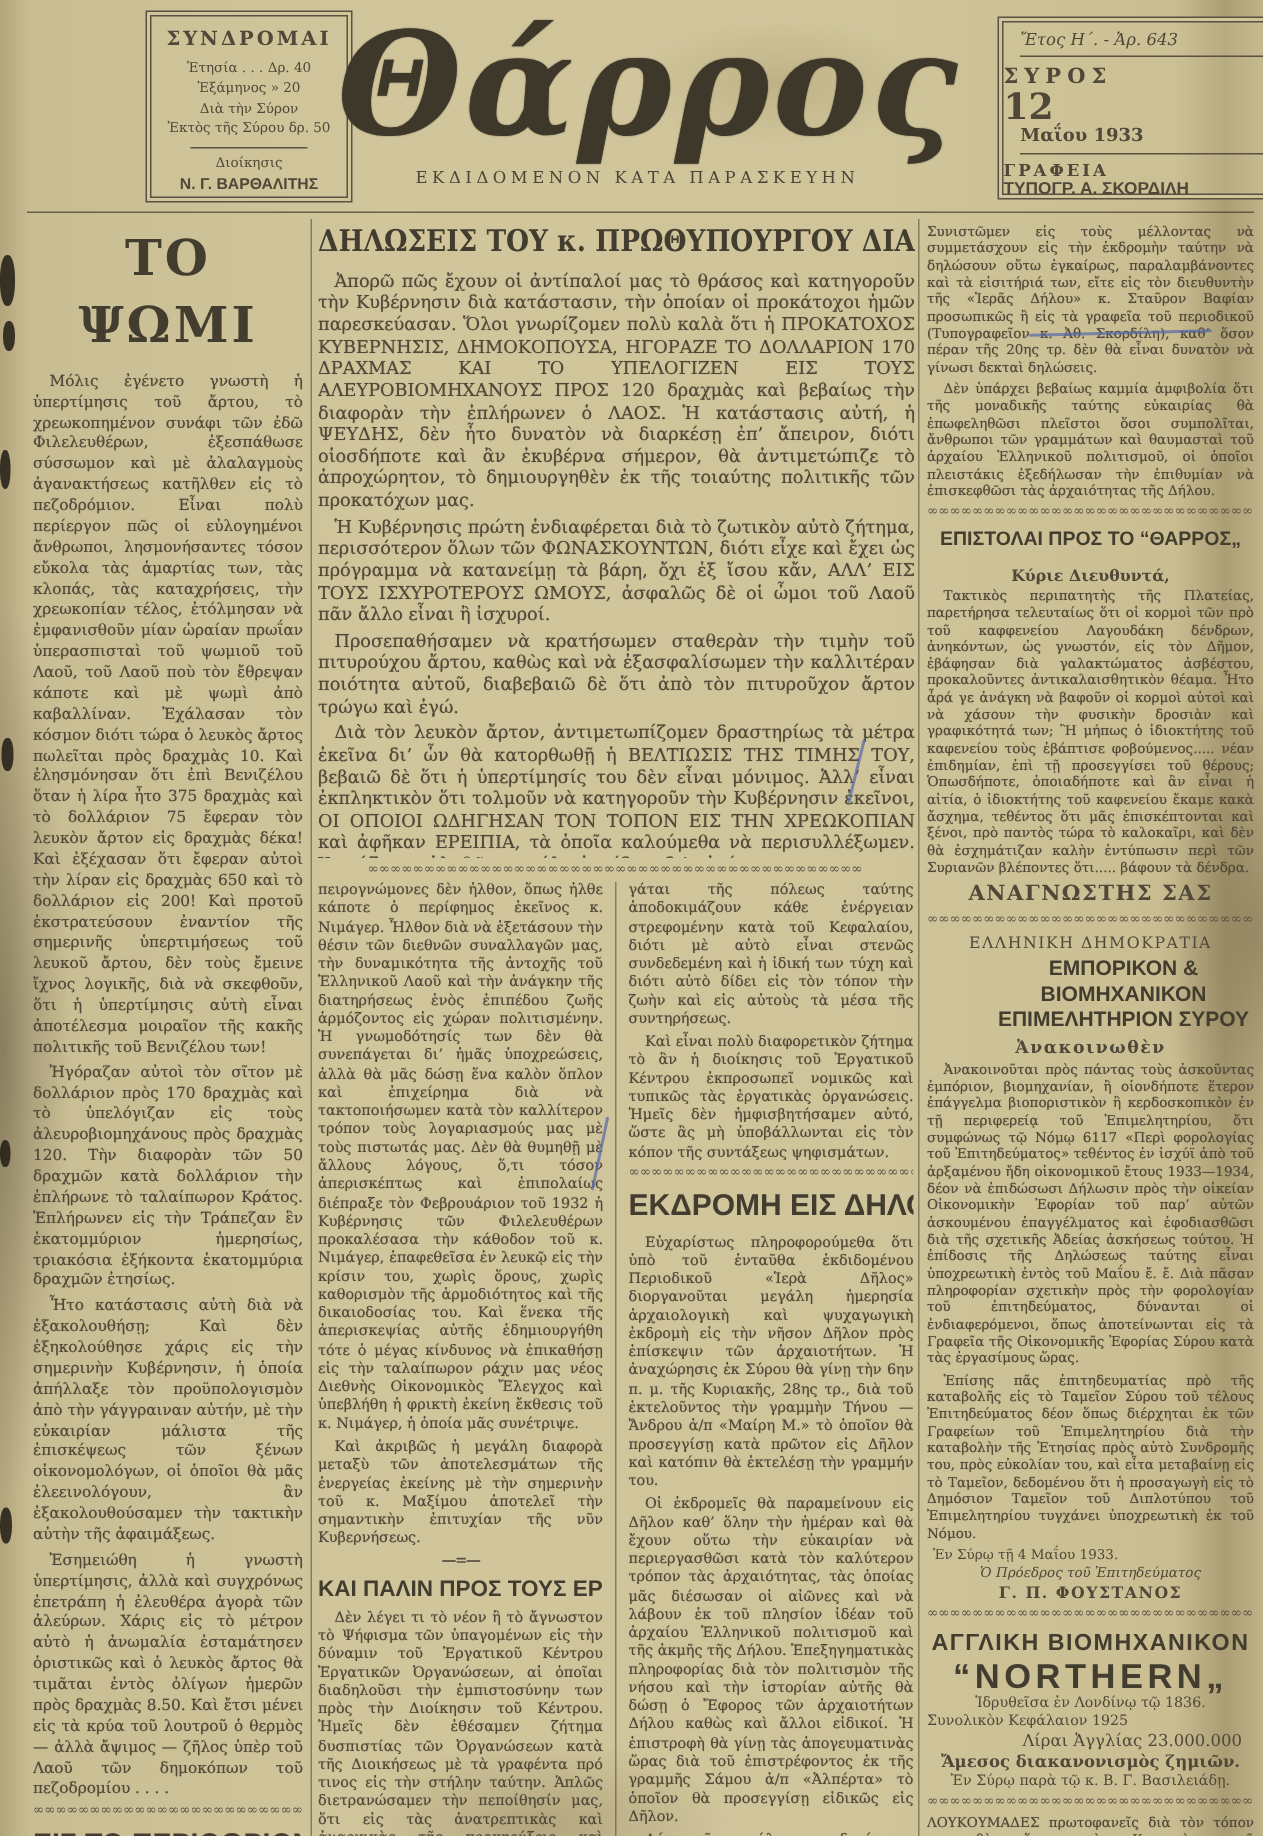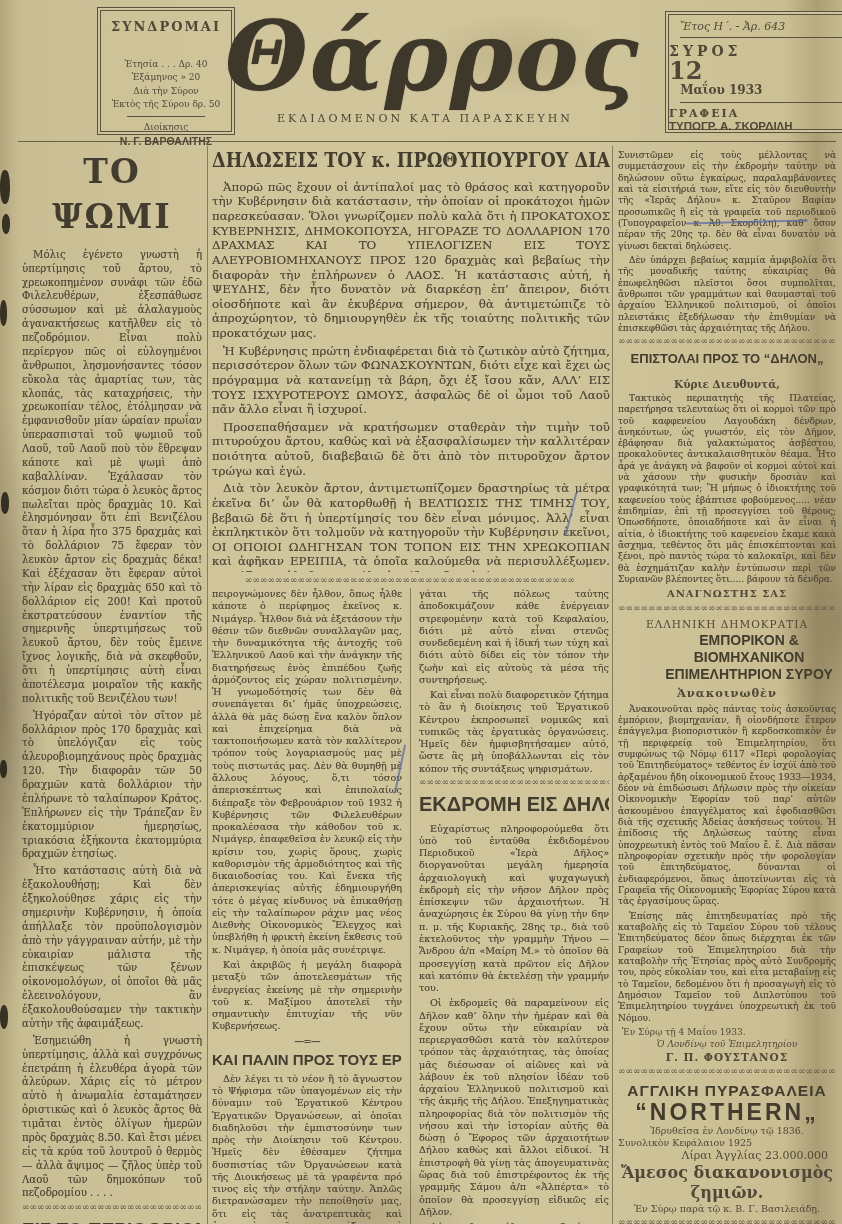--- a/index.html
+++ b/index.html
@@ -13,21 +13,21 @@
       linear-gradient(90deg,#b3a67d 0%,#c9bd93 2.5%,#d1c59c 30%,#cfc49a 70%,#cabd92 93%,#ab9e74 97%,#c0b389 100%);
     font-family:"DejaVu Serif", serif;color:#504838;
   }
   .abs{position:absolute;}
   .col{position:absolute;text-align:justify;overflow:hidden;}
   .col p{margin:0 0 3px 0;text-indent:11px;text-shadow:0 0 .6px rgba(80,72,56,.55);}
   p.noindent{text-indent:0;}
   
   .frame{border:1px solid #5a5142;box-shadow:0 0 0 2px rgba(209,197,156,1),0 0 0 3px #5a5142;background:rgba(209,197,156,.35);}
   #subbox{left:100px;top:10px;width:132px;height:122px;text-align:center;font-size:9px;line-height:1.5;padding-top:6px;box-sizing:border-box;}
-  .sb-title{font-size:13px;font-weight:bold;letter-spacing:2px;margin-bottom:21px;}
+  .sb-title{font-size:13px;font-weight:bold;letter-spacing:2px;margin-bottom:3px;}
   .sb-rule{width:60%;margin:4px auto;border-top:1px solid #5a5142;}
   .sb-dirname{font-family:"Liberation Sans",sans-serif;font-weight:bold;font-size:10.5px;}
   #np-title{left:225px;top:2px;width:400px;text-align:center;font-size:95px;line-height:110px;font-style:italic;font-weight:bold;color:#3e382b;letter-spacing:2px;text-shadow:0 0 1px rgba(62,56,43,.8);}
   #np-subtitle{left:240px;top:112px;width:370px;text-align:center;font-size:11px;letter-spacing:3px;color:#4c4435;}
   #issuebox{left:668px;top:14px;width:188px;height:116px;text-align:left;box-sizing:border-box;padding-top:5px;}
   .ib-edition{font-style:italic;font-size:11px;border-bottom:1px solid #5a5142;width:88%;margin:0 auto 5px auto;padding-bottom:4px;}
   .ib-city{font-size:14px;font-weight:bold;letter-spacing:4px;}
   .ib-day{font-size:24px;font-weight:bold;line-height:24px;}
   .ib-month{font-size:12px;font-weight:bold;border-bottom:1px solid #5a5142;width:88%;margin:0 auto 4px auto;padding-bottom:5px;}
   .ib-office1{font-size:11px;font-weight:bold;letter-spacing:2px;}
@@ -41,32 +41,32 @@
   .mini-rule{text-align:center;font-weight:bold;letter-spacing:-1px;height:12px;line-height:10px;color:#5a5142;}
   .mini-rule::before{content:"—=—";font-size:10px;}
   
   .h-psomi{font-size:33px;font-weight:bold;text-align:center;margin:0 0 8px 0;letter-spacing:2px;color:#433d2f;}
   .h-main{font-size:20px;font-weight:bold;white-space:nowrap;transform:scaleX(.88);transform-origin:left center;margin:0 0 7px 0;color:#433d2f;}
   .h-mid{font-family:"Liberation Sans",sans-serif;font-size:15px;font-weight:bold;text-align:center;margin:2px 0 4px 0;white-space:nowrap;color:#433d2f;}
   .h-ekdromi{font-family:"Liberation Sans",sans-serif;font-size:20px;font-weight:bold;text-align:center;margin:2px 0 5px 0;white-space:nowrap;color:#433d2f;}
   .h-perith{font-family:"Liberation Sans",sans-serif;font-size:19px;font-weight:bold;text-align:left;margin:2px 0 4px 0;white-space:nowrap;color:#433d2f;}
   .h-letters{font-family:"Liberation Sans",sans-serif;font-size:13px;font-weight:bold;text-align:center;margin:2px 0 3px 0;white-space:nowrap;color:#433d2f;}
   .salut{font-weight:bold;font-size:10.5px;text-align:center;margin:10px 0 2px 0;}
-  .sig{text-align:center;font-weight:bold;font-size:10px;letter-spacing:1px;margin:1px 0 2px 0;}
+  .sig{text-align:center;font-weight:bold;font-size:14px;letter-spacing:1px;margin:1px 0 2px 0;}
   .gov{font-size:10.5px;text-align:center;letter-spacing:1px;margin:2px 0 1px 0;}
   .chmb{font-family:"Liberation Sans",sans-serif;font-size:14px;font-weight:bold;text-align:center;line-height:17px;color:#433d2f;margin-left:44px;}
   .annhead{font-size:11.5px;font-weight:bold;text-align:center;letter-spacing:1px;margin:3px 0 3px 0;}
   .dateline{font-size:9px;margin:2px 0 1px 4px;}
   .pres1{font-style:italic;font-size:9px;text-align:center;}
   .pres2{font-weight:bold;font-size:10.5px;text-align:center;letter-spacing:1px;}
   .ad1-title{font-family:"Liberation Sans",sans-serif;font-size:15.5px;font-weight:bold;text-align:center;letter-spacing:1px;color:#433d2f;margin-top:2px;}
   .ad1-brand{font-family:"Liberation Sans",sans-serif;font-size:23px;font-weight:bold;text-align:center;letter-spacing:3px;color:#433d2f;line-height:25px;}
   .ad1-line{font-size:9.5px;text-align:center;}
   .ad1-cap2{font-size:11px;text-align:right;padding-right:8px;}
-  .ad1-claims{font-size:16px;font-weight:bold;text-align:center;}
+  .ad1-claims{font-size:11px;font-weight:bold;text-align:center;}
   .ad2{font-size:9px;}
   
   .pen{position:absolute;background:#5568a8;opacity:.7;border-radius:2px;}
   
   .blob{position:absolute;background:#201c14;opacity:.85;border-radius:45%;}
 </style>
 </head>
 <body>
 
 <div id="page">
@@ -135,37 +135,37 @@
     <h2 class="h-ekdromi">ΕΚΔΡΟΜΗ ΕΙΣ ΔΗΛΟΝ</h2>
     <p>Εὐχαρίστως πληροφορούμεθα ὅτι ὑπὸ τοῦ ἐνταῦθα ἐκδιδομένου Περιοδικοῦ «Ἱερὰ Δῆλος» διοργανοῦται μεγάλη ἡμερησία ἀρχαιολογικὴ καὶ ψυχαγωγικὴ ἐκδρομὴ εἰς τὴν νῆσον Δῆλον πρὸς ἐπίσκεψιν τῶν ἀρχαιοτήτων. Ἡ ἀναχώρησις ἐκ Σύρου θὰ γίνῃ τὴν 6ην π. μ. τῆς Κυριακῆς, 28ης τρ., διὰ τοῦ ἐκτελοῦντος τὴν γραμμὴν Τήνου — Ἄνδρου ἀ/π «Μαίρη Μ.» τὸ ὁποῖον θὰ προσεγγίσῃ κατὰ πρῶτον εἰς Δῆλον καὶ κατόπιν θὰ ἐκτελέσῃ τὴν γραμμήν του.</p>
     <p>Οἱ ἐκδρομεῖς θὰ παραμείνουν εἰς Δῆλον καθ’ ὅλην τὴν ἡμέραν καὶ θὰ ἔχουν οὕτω τὴν εὐκαιρίαν νὰ περιεργασθῶσι κατὰ τὸν καλύτερον τρόπον τὰς ἀρχαιότητας, τὰς ὁποίας μᾶς διέσωσαν οἱ αἰῶνες καὶ νὰ λάβουν ἐκ τοῦ πλησίον ἰδέαν τοῦ ἀρχαίου Ἑλληνικοῦ πολιτισμοῦ καὶ τῆς ἀκμῆς τῆς Δήλου. Ἐπεξηγηματικὰς πληροφορίας διὰ τὸν πολιτισμὸν τῆς νήσου καὶ τὴν ἱστορίαν αὐτῆς θὰ δώσῃ ὁ Ἔφορος τῶν ἀρχαιοτήτων Δήλου καθὼς καὶ ἄλλοι εἰδικοί. Ἡ ἐπιστροφὴ θὰ γίνῃ τὰς ἀπογευματινὰς ὥρας διὰ τοῦ ἐπιστρέφοντος ἐκ τῆς γραμμῆς Σάμου ἀ/π «Ἀλπέρτα» τὸ ὁποῖον θὰ προσεγγίσῃ εἰδικῶς εἰς Δῆλον.</p>
     <p>Λόγῳ τῆς μεγάλης σπουδαιότητος τῆς ἐκδρομῆς καὶ διὰ νὰ δυνηθοῦν νὰ λάβουν μέρος ὅσον τὸ δυνατὸν περισσότεροι συμπολῖται, αἱ τιμαὶ τῶν εἰσιτηρίων καθωρίσθησαν ἐπὶ τῶν χαμηλοτέρων δυνατῶν ἐπιπέδων· τῆς Γ´ θέσεως εἰς δρ. 70, τῆς Β´ εἰς δρ. 90 καὶ τῆς Α´ εἰς δρ. 100, μετ’ ἐπιστροφῆς, συμπεριλαμβανομένων καὶ τῶν λεμβουχικῶν τῆς Δήλου.</p>
   </div>
 
   <div id="col4" class="col" style="left:618px;top:150px;width:218px;height:1074px;font-size:9px;line-height:1.26;">
     <p class="noindent">Συνιστῶμεν εἰς τοὺς μέλλοντας νὰ συμμετάσχουν εἰς τὴν ἐκδρομὴν ταύτην νὰ δηλώσουν οὕτω ἐγκαίρως, παραλαμβάνοντες καὶ τὰ εἰσιτήριά των, εἴτε εἰς τὸν διευθυντὴν τῆς «Ἱερᾶς Δήλου» κ. Σταῦρον Βαφίαν προσωπικῶς ἢ εἰς τὰ γραφεῖα τοῦ περιοδικοῦ (Τυπογραφεῖον κ. Ἀθ. Σκορδίλη), καθ’ ὅσον πέραν τῆς 20ης τρ. δὲν θὰ εἶναι δυνατὸν νὰ γίνωσι δεκταὶ δηλώσεις.</p>
     <p>Δὲν ὑπάρχει βεβαίως καμμία ἀμφιβολία ὅτι τῆς μοναδικῆς ταύτης εὐκαιρίας θὰ ἐπωφεληθῶσι πλεῖστοι ὅσοι συμπολῖται, ἄνθρωποι τῶν γραμμάτων καὶ θαυμασταὶ τοῦ ἀρχαίου Ἑλληνικοῦ πολιτισμοῦ, οἱ ὁποῖοι πλειστάκις ἐξεδήλωσαν τὴν ἐπιθυμίαν νὰ ἐπισκεφθῶσι τὰς ἀρχαιότητας τῆς Δήλου.</p>
     <div class="chain"></div>
-    <h2 class="h-letters">ΕΠΙΣΤΟΛΑΙ ΠΡΟΣ ΤΟ “ΔΗΛΟΝ„</h2>
+    <h2 class="h-letters">ΕΠΙΣΤΟΛΑΙ ΠΡΟΣ ΤΟ “ΘΑΡΡΟΣ„</h2>
     <div class="salut">Κύριε Διευθυντά,</div>
     <p>Τακτικὸς περιπατητὴς τῆς Πλατείας, παρετήρησα τελευταίως ὅτι οἱ κορμοὶ τῶν πρὸ τοῦ καφφενείου Λαγουδάκη δένδρων, ἀνηκόντων, ὡς γνωστόν, εἰς τὸν Δῆμον, ἐβάφησαν διὰ γαλακτώματος ἀσβέστου, προκαλοῦντες ἀντικαλαισθητικὸν θέαμα. Ἦτο ἆρά γε ἀνάγκη νὰ βαφοῦν οἱ κορμοὶ αὐτοὶ καὶ νὰ χάσουν τὴν φυσικὴν δροσιὰν καὶ γραφικότητά των; Ἢ μήπως ὁ ἰδιοκτήτης τοῦ καφενείου τοὺς ἐβάπτισε φοβούμενος..... νέαν ἐπιδημίαν, ἐπὶ τῇ προσεγγίσει τοῦ θέρους; Ὁπωσδήποτε, ὁποιαδήποτε καὶ ἂν εἶναι ἡ αἰτία, ὁ ἰδιοκτήτης τοῦ καφενείου ἔκαμε κακὰ ἄσχημα, τεθέντος ὅτι μᾶς ἐπισκέπτονται καὶ ξένοι, πρὸ παντὸς τώρα τὸ καλοκαῖρι, καὶ δὲν θὰ ἐσχημάτιζαν καλὴν ἐντύπωσιν περὶ τῶν Συριανῶν βλέποντες ὅτι..... βάφουν τὰ δένδρα.</p>
     <div class="sig">ΑΝΑΓΝΩΣΤΗΣ ΣΑΣ</div>
     <div class="chain"></div>
     <div class="gov">ΕΛΛΗΝΙΚΗ ΔΗΜΟΚΡΑΤΙΑ</div>
     <div class="chmb">ΕΜΠΟΡΙΚΟΝ &amp; ΒΙΟΜΗΧΑΝΙΚΟΝ</div>
     <div class="chmb">ΕΠΙΜΕΛΗΤΗΡΙΟΝ ΣΥΡΟΥ</div>
     <div class="annhead">Ἀνακοινωθὲν</div>
     <p>Ἀνακοινοῦται πρὸς πάντας τοὺς ἀσκοῦντας ἐμπόριον, βιομηχανίαν, ἢ οἱονδήποτε ἕτερον ἐπάγγελμα βιοποριστικὸν ἢ κερδοσκοπικὸν ἐν τῇ περιφερείᾳ τοῦ Ἐπιμελητηρίου, ὅτι συμφώνως τῷ Νόμῳ 6117 «Περὶ φορολογίας τοῦ Ἐπιτηδεύματος» τεθέντος ἐν ἰσχύϊ ἀπὸ τοῦ ἀρξαμένου ἤδη οἰκονομικοῦ ἔτους 1933—1934, δέον νὰ ἐπιδώσωσι Δήλωσιν πρὸς τὴν οἰκείαν Οἰκονομικὴν Ἐφορίαν τοῦ παρ’ αὐτῶν ἀσκουμένου ἐπαγγέλματος καὶ ἐφοδιασθῶσι διὰ τῆς σχετικῆς Ἀδείας ἀσκήσεως τούτου. Ἡ ἐπίδοσις τῆς Δηλώσεως ταύτης εἶναι ὑποχρεωτικὴ ἐντὸς τοῦ Μαΐου ἔ. ἔ. Διὰ πᾶσαν πληροφορίαν σχετικὴν πρὸς τὴν φορολογίαν τοῦ ἐπιτηδεύματος, δύνανται οἱ ἐνδιαφερόμενοι, ὅπως ἀποτείνωνται εἰς τὰ Γραφεῖα τῆς Οἰκονομικῆς Ἐφορίας Σύρου κατὰ τὰς ἐργασίμους ὥρας.</p>
     <p>Ἐπίσης πᾶς ἐπιτηδευματίας πρὸ τῆς καταβολῆς εἰς τὸ Ταμεῖον Σύρου τοῦ τέλους Ἐπιτηδεύματος δέον ὅπως διέρχηται ἐκ τῶν Γραφείων τοῦ Ἐπιμελητηρίου διὰ τὴν καταβολὴν τῆς Ἐτησίας πρὸς αὐτὸ Συνδρομῆς του, πρὸς εὐκολίαν του, καὶ εἶτα μεταβαίνῃ εἰς τὸ Ταμεῖον, δεδομένου ὅτι ἡ προσαγωγὴ εἰς τὸ Δημόσιον Ταμεῖον τοῦ Διπλοτύπου τοῦ Ἐπιμελητηρίου τυγχάνει ὑποχρεωτικὴ ἐκ τοῦ Νόμου.</p>
     <div class="dateline">Ἐν Σύρῳ τῇ 4 Μαΐου 1933.</div>
-    <div class="pres1">Ὁ Λονδίνῳ τοῦ Ἐπιμελητηρίου</div>
+    <div class="pres1">Ὁ Πρόεδρος τοῦ Ἐπιτηδεύματος</div>
     <div class="pres2">Γ. Π. ΦΟΥΣΤΑΝΟΣ</div>
     <div class="chain"></div>
     <div>
-      <div class="ad1-title">ΑΓΓΛΙΚΗ ΠΥΡΑΣΦΑΛΕΙΑ</div>
+      <div class="ad1-title">ΑΓΓΛΙΚΗ ΒΙΟΜΗΧΑΝΙΚΟΝ</div>
       <div class="ad1-brand">“NORTHERN„</div>
       <div class="ad1-line">Ἱδρυθεῖσα ἐν Λονδίνῳ τῷ 1836.</div>
       <div class="ad1-line" style="text-align:left;">Συνολικὸν Κεφάλαιον 1925</div>
       <div class="ad1-cap2">Λίραι Ἀγγλίας 23.000.000</div>
       <div class="ad1-claims">Ἄμεσος διακανονισμὸς ζημιῶν.</div>
       <div class="ad1-line">Ἐν Σύρῳ παρὰ τῷ κ. Β. Γ. Βασιλειάδῃ.</div>
     </div>
     <div class="chain"></div>
     <p class="ad2 noindent">ΛΟΥΚΟΥΜΑΔΕΣ πρωτοφανεῖς διὰ τὸν τόπον μας θὰ εὕρητε τὴν Κυριακὴν στοῦ Καρχαγεώργη (πρῴην Ἠλία Σφακιανάκη).</p>
   </div>

